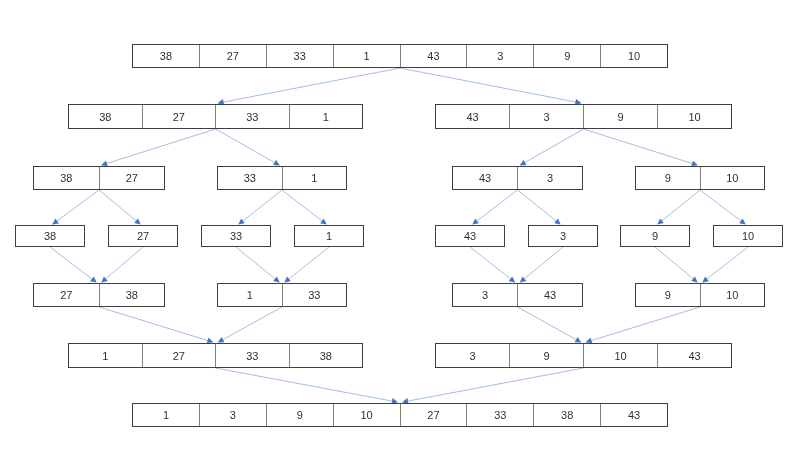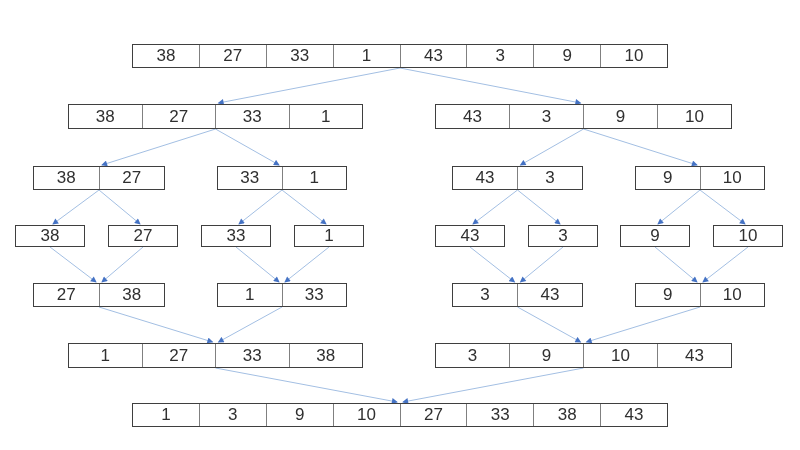--- a/index.html
+++ b/index.html
@@ -27,21 +27,21 @@
     display: flex;
     box-sizing: border-box;
     border: 1.5px solid var(--border, #3f3f3f);
     background: #ffffff;
   }
   .cell {
     flex: 1 1 0;
     display: flex;
     align-items: center;
     justify-content: center;
-    font-size: 17px;
+    font-size: 11px;
     color: var(--text, #303030);
     border-left: 1px solid var(--divider, #808080);
     overflow: hidden;
     user-select: none;
   }
   .cell:first-child {
     border-left: none;
   }
 </style>
 </head>

